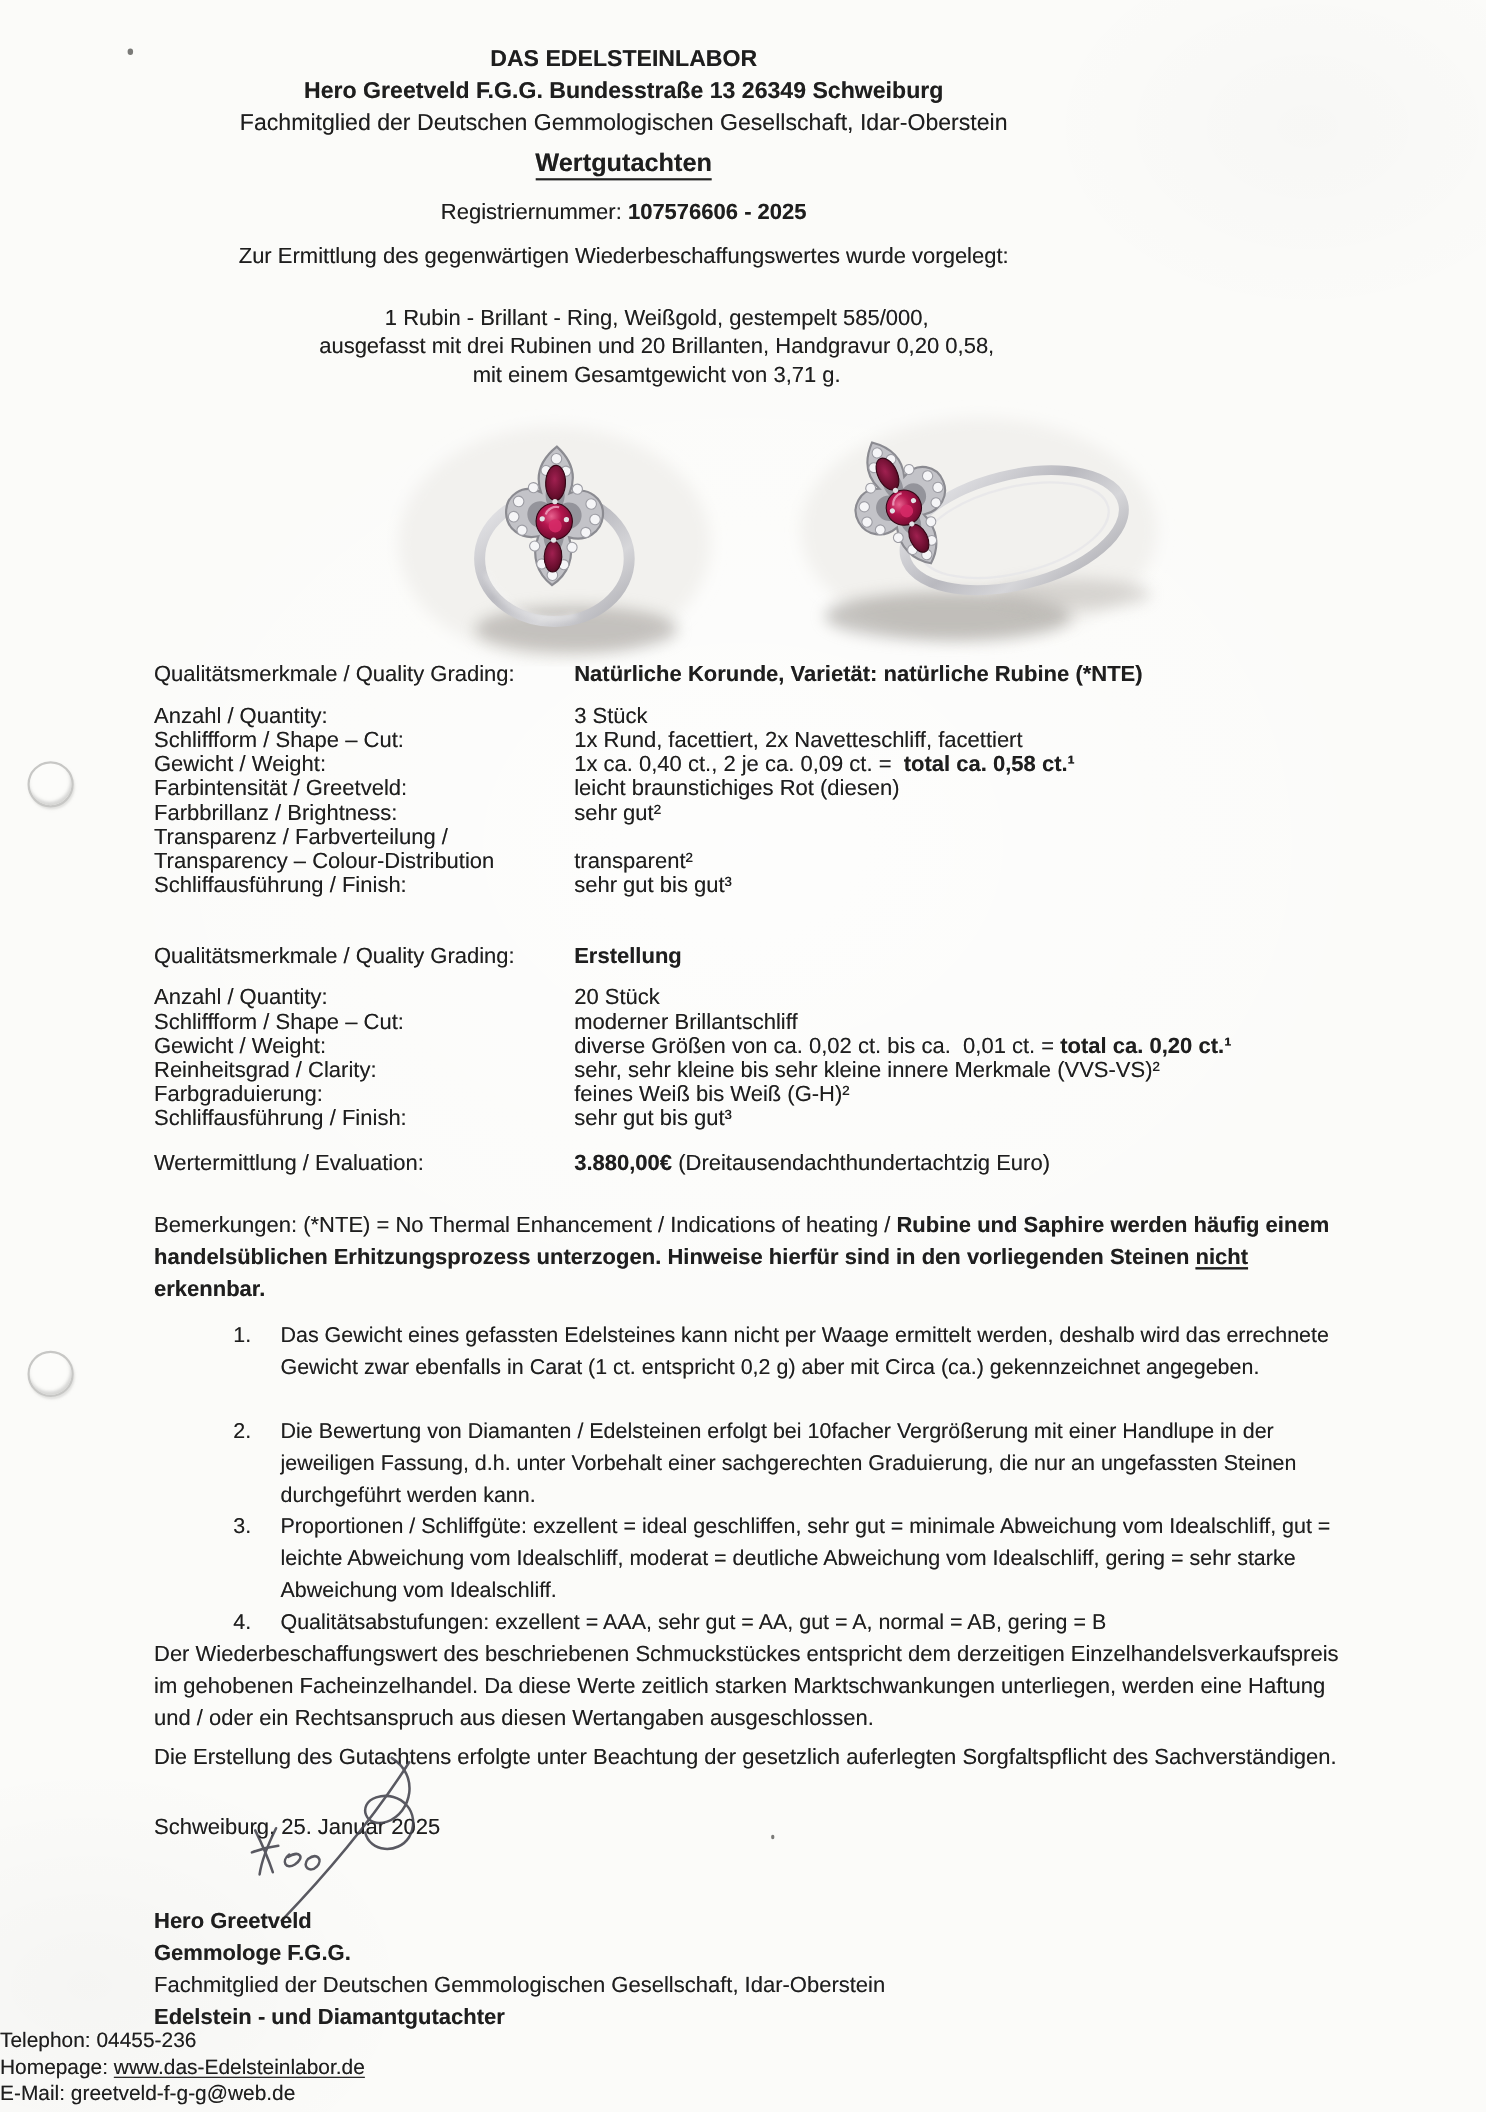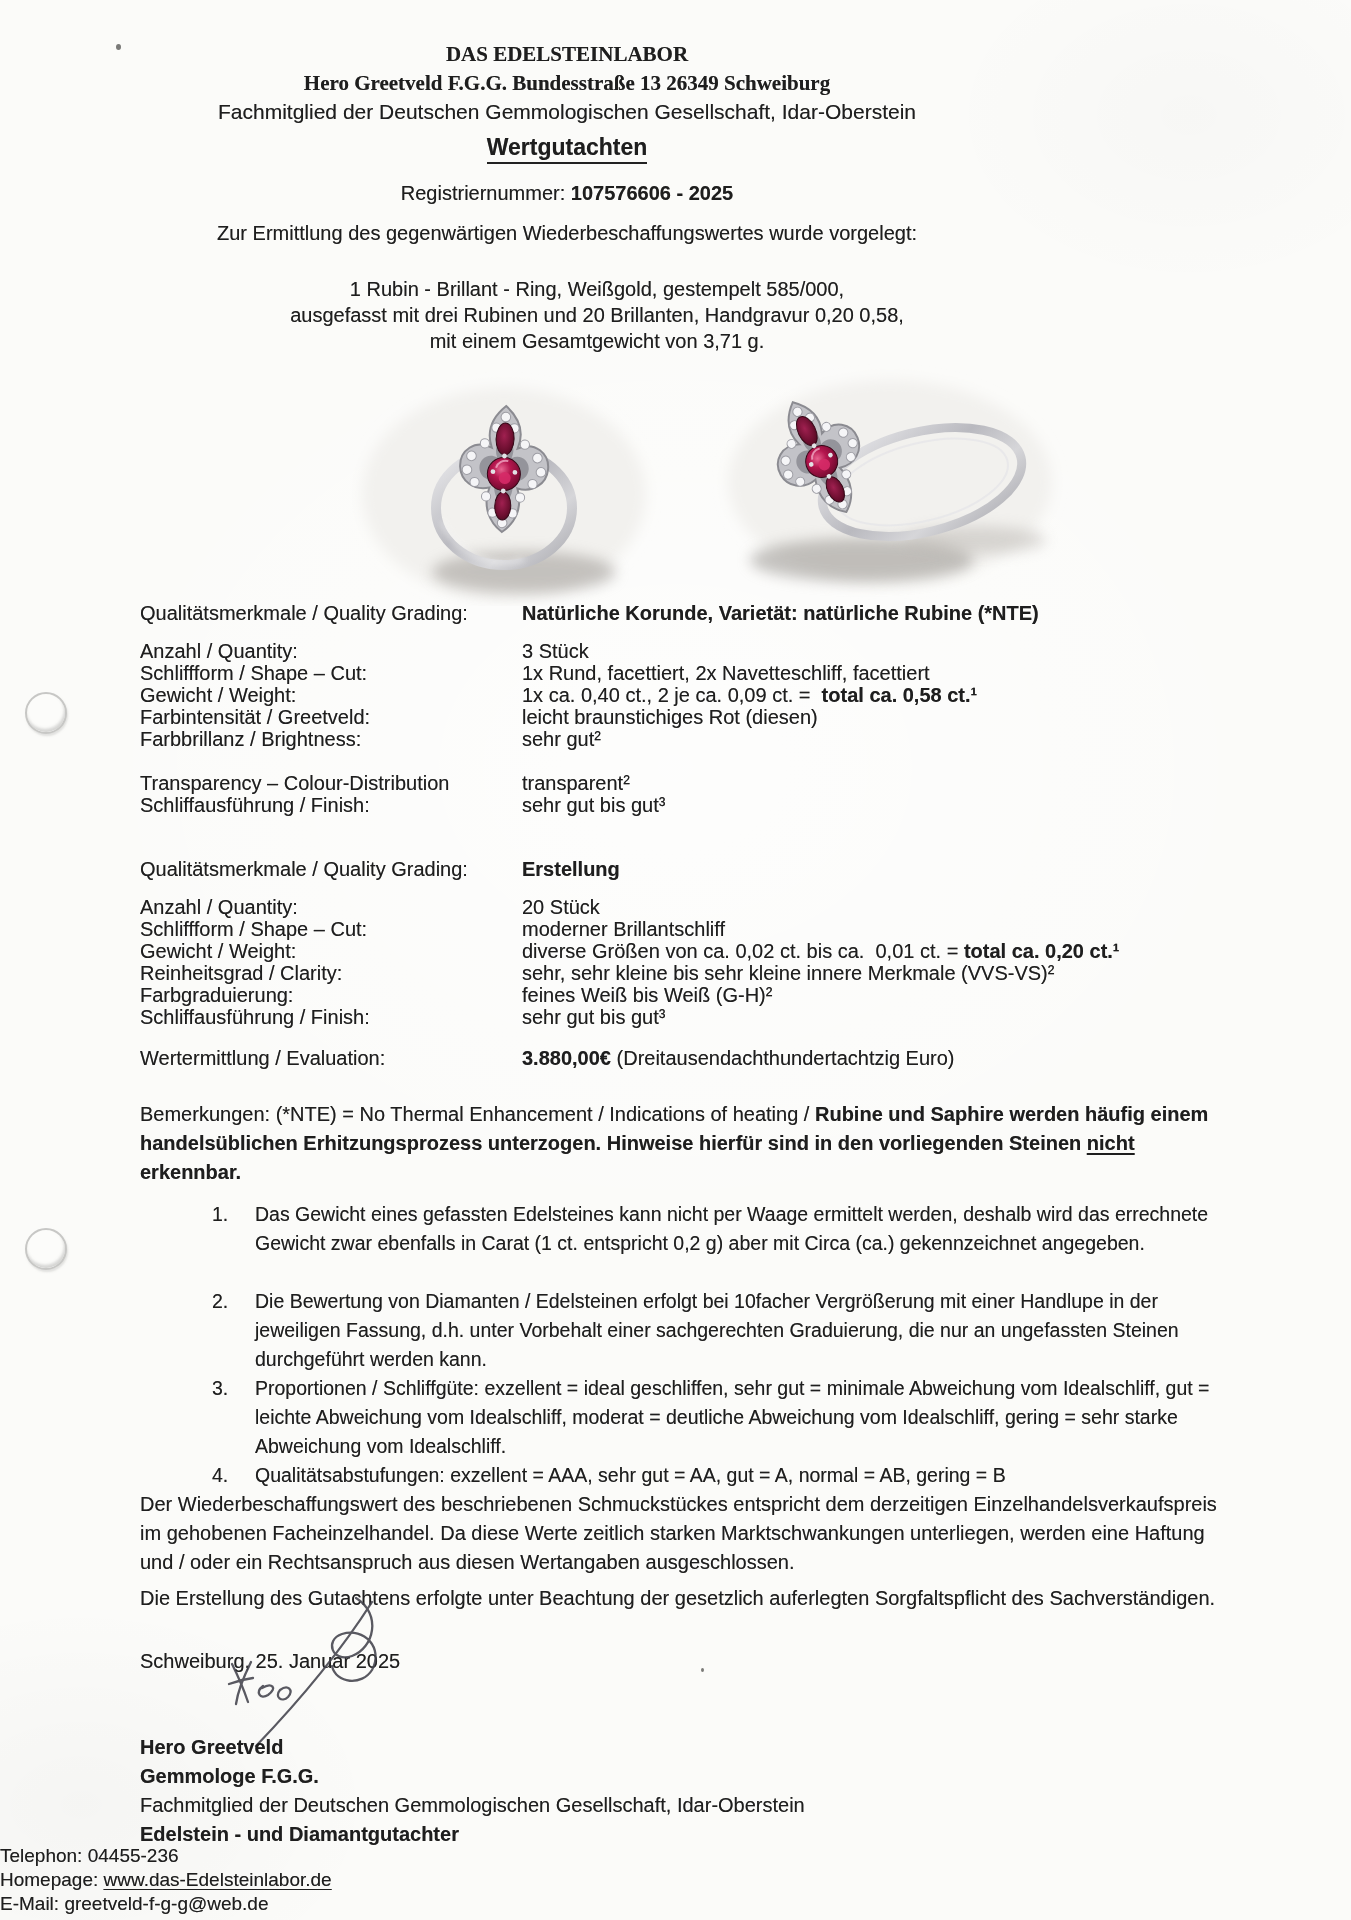--- a/index.html
+++ b/index.html
@@ -15,21 +15,21 @@
       radial-gradient(ellipse 420px 300px at 88% 6%, rgba(0,0,0,0.015), transparent 60%),
       radial-gradient(ellipse 500px 340px at 6% 94%, rgba(0,0,0,0.025), transparent 60%),
       radial-gradient(ellipse 900px 700px at 50% 40%, rgba(255,255,255,0.6), transparent 70%),
       #fbfbf9;
     text-shadow:0 0 0.6px rgba(25,25,25,0.5);
   }
   .abs{position:absolute;}
   .center{position:absolute;left:0;width:1134px;text-align:center;white-space:nowrap;}
   .b{font-weight:bold;}
   .u{text-decoration:underline;text-underline-offset:3px;}
-  .h1{font-size:21px;font-weight:bold;font-family:Liberation Serif, serif;}
+  .h1{font-size:21px;font-weight:bold;}
   .h2{font-size:21px;}
   .doc-title{font-size:23px;font-weight:bold;display:inline-block;border-bottom:2.4px solid #222;padding-bottom:1px;}
   .item-lines{font-size:20px;line-height:26px;padding-left:30px;}
   .row{position:absolute;left:140px;width:1160px;height:22px;font-size:20px;white-space:nowrap;}
   .row .lbl{position:absolute;left:0;}
   .row .val{position:absolute;left:382px;white-space:pre-wrap;}
   .para{position:absolute;left:140px;width:1095px;font-size:20px;line-height:29px;}
   .fn{position:absolute;left:212px;width:1035px;font-size:19.5px;line-height:29px;}
   .fn-num{position:absolute;left:0;top:0;}
   .fn-text{margin-left:43px;width:990px;}
@@ -170,20 +170,23 @@
     <span class="val"><span>1x ca. 0,40 ct., 2 je ca. 0,09 ct. =  </span><span class="b">total ca. 0,58 ct.¹</span></span>
   </div>
   <div class="row" style="top:706px">
     <span class="lbl">Farbintensität / Greetveld:</span>
     <span class="val">leicht braunstichiges Rot (diesen)</span>
   </div>
   <div class="row" style="top:728px">
     <span class="lbl">Farbbrillanz / Brightness:</span>
     <span class="val">sehr gut²</span>
   </div>
+  <div class="row" style="top:750px">
+    <span class="lbl">Transparenz / Farbverteilung /</span>
+  </div>
   <div class="row" style="top:772px">
     <span class="lbl">Transparency – Colour-Distribution</span>
     <span class="val">transparent²</span>
   </div>
   <div class="row" style="top:794px">
     <span class="lbl">Schliffausführung / Finish:</span>
     <span class="val">sehr gut bis gut³</span>
   </div>
 
   <div class="row" style="top:858px">

